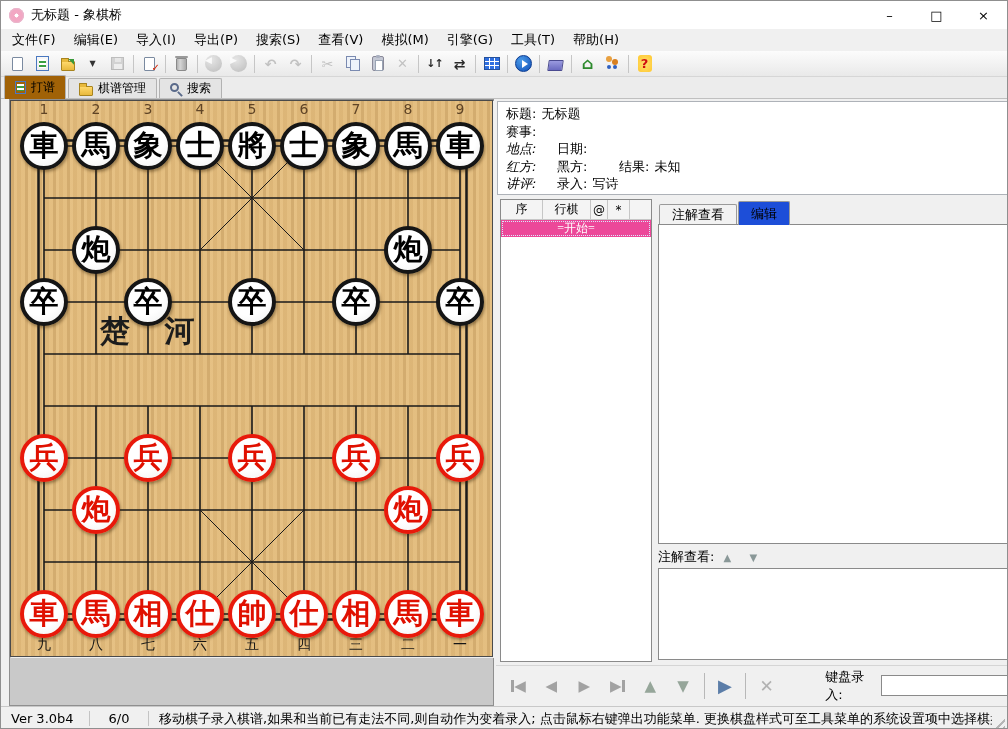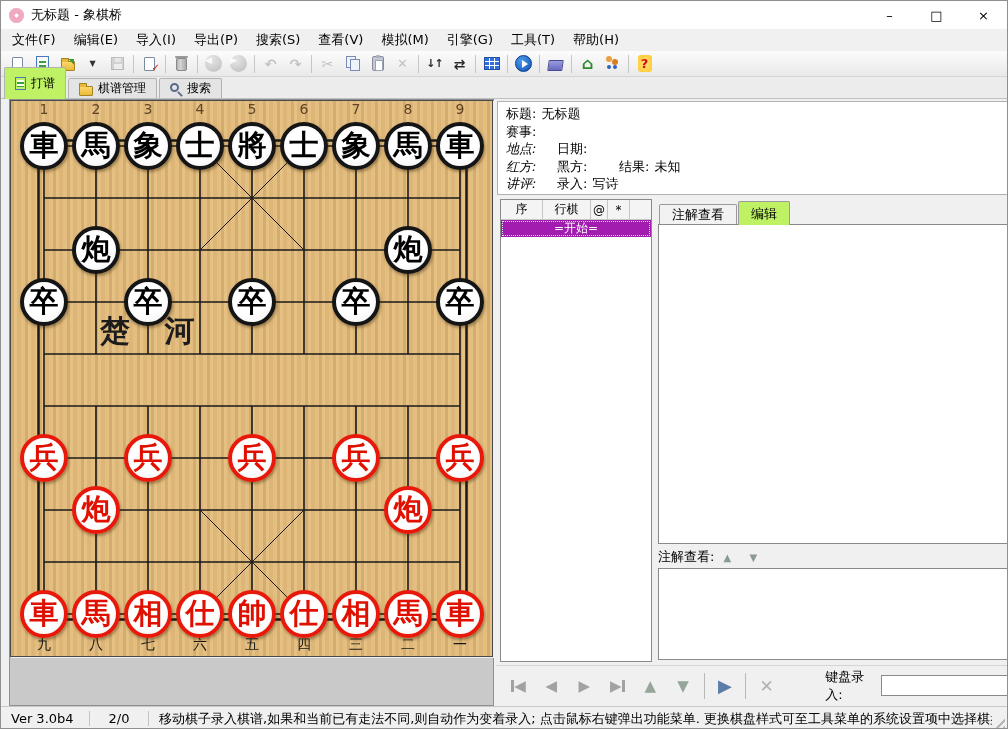--- a/index.html
+++ b/index.html
@@ -72,21 +72,21 @@
     box-shadow:-6px 5px 0 -1px #3060c0,0 5px 0 -1px #3060c0;}
   .ic-q{color:#d01010;background:radial-gradient(#ffe070,#ffc830);border-radius:3px;width:14px;height:17px;
     display:flex;align-items:center;justify-content:center;font-weight:bold;font-size:13px;}
   .ic-mag{width:9px;height:9px;border:2px solid #5a6a8a;border-radius:50%;position:relative;margin:-3px 3px 0 0;}
   .ic-mag::after{content:"";position:absolute;width:2px;height:6px;background:#5a6a8a;left:7px;top:6px;transform:rotate(-45deg);}
 
   
   .tabbar{height:22px;background:#ececec;display:flex;align-items:flex-end;padding-left:3px;border-bottom:1px solid #c0c0c0;}
   .tab{display:flex;align-items:center;gap:5px;padding:0 10px;height:20px;border:1px solid #b2b2b2;border-bottom:none;
     background:#e4e4e4;font-size:12px;margin-right:2px;border-radius:2px 2px 0 0;white-space:nowrap;}
-  .tab.active{background:#bef264;height:32px;margin-bottom:-1px;position:relative;z-index:2;}
+  .tab.active{background:#a16207;height:24px;margin-bottom:-1px;position:relative;z-index:2;}
 
   
   .content{display:flex;height:607px;}
 
   
   .board-panel{width:498px;margin-left:8px;background:#c9c9c9;border:1px solid #8f8f8f;display:flex;flex-direction:column;}
   .side-label{height:23px;line-height:23px;text-align:center;font-size:13px;color:#000;}
   .board-wrap{width:483px;height:557px;margin:0 auto;position:relative;border:1px solid #4a4a4a;
     background-color:#e2bb7c;
     background-image:repeating-linear-gradient(90deg,rgba(120,80,30,.14) 0 3px,rgba(255,232,185,.12) 3px 6px,
@@ -113,27 +113,27 @@
   .if.w1{width:51px;font-style:italic;}
   .if.w2{width:62px;}
 
   .middle{display:flex;height:463px;margin-top:4px;}
   .movelist{width:152px;margin-left:4px;background:#fff;border:1px solid #8a8a8a;display:flex;flex-direction:column;}
   .ml-head{display:flex;height:20px;background:#f4f4f4;font-size:12px;}
   .ml-h{border-right:1px solid #c6c6c6;border-bottom:1px solid #c6c6c6;display:flex;align-items:center;justify-content:center;}
   .ml-h.c0{width:42px;}.ml-h.c1{width:48px;}.ml-h.c2{width:17px;}.ml-h.c3{width:22px;}.ml-h.c4{flex:1;border-right:none;}
   .ml-body{flex:1;overflow:hidden;}
   .ml-row{height:17px;font-size:12px;display:flex;align-items:center;justify-content:center;}
-  .ml-row.selected{background:#a21caf;color:#fff;outline:1px dotted #d8ecff;outline-offset:-2px;}
+  .ml-row.selected{background:#ec4899;color:#fff;outline:1px dotted #d8ecff;outline-offset:-2px;font-family:Liberation Serif, serif;}
 
   .notes{flex:1;margin:0 6px;display:flex;flex-direction:column;}
   .note-tabs{height:25px;display:flex;align-items:flex-end;padding-left:1px;}
   .ntab{padding:0 12px;height:20px;display:flex;align-items:center;border:1px solid #9a9a9a;border-bottom:none;
     background:#f2f2f2;font-size:13px;border-radius:2px 2px 0 0;margin-right:1px;white-space:nowrap;}
-  .ntab.active{background:#bef264;height:24px;margin-bottom:-1px;position:relative;z-index:2;text-align:center;}
+  .ntab.active{background:#1d4ed8;height:24px;margin-bottom:-1px;position:relative;z-index:2;text-align:center;}
   .note-edit{height:320px;background:#fff;border:1px solid #8a8a8a;position:relative;}
   .note-edit textarea{width:100%;height:100%;border:none;outline:none;resize:none;font-size:13px;padding:4px 18px 4px 6px;background:transparent;}
 
   .variation-header{height:22px;display:flex;align-items:center;font-size:13px;margin-top:2px;}
   .var-btn{width:26px;text-align:center;font-size:10px;color:#8a9898;}
   .var-btn:first-of-type{margin-left:auto;}
   .variation-box{height:92px;background:#fff;border:1px solid #8a8a8a;}
 
   .navbar{height:40px;margin-top:3px;background:#f0f0f0;border-top:1px solid #d5d5d5;display:flex;align-items:center;padding-left:6px;}
   .nav-btn{width:37px;height:30px;display:flex;align-items:center;justify-content:center;font-size:15px;color:#a2a2a2;border-radius:2px;}
@@ -535,17 +535,17 @@
         </div>
         <span class="kb-label" data-name="keyboard-input-label">键盘录入:</span>
         <input class="kb-input" data-name="keyboard-input" style="">
       </div>
   </div>
 </div>
 
 <div class="statusbar" data-name="status-bar">
   <span class="sb-ver" data-name="version-label">Ver 3.0b4</span>
   <span class="sb-div" data-name="status-divider"></span>
-  <span class="sb-count" data-name="move-counter">2/0</span>
+  <span class="sb-count" data-name="move-counter">6/0</span>
   <span class="sb-div" data-name="status-divider"></span>
   <span class="sb-msg" data-name="status-message">移动棋子录入棋谱,如果和当前已有走法不同,则自动作为变着录入; 点击鼠标右键弹出功能菜单. 更换棋盘样式可至工具菜单的系统设置项中选择棋盘外观.</span>
   <span class="sb-grip" data-name="resize-grip"></span>
 </div>
 
 </body></html>

